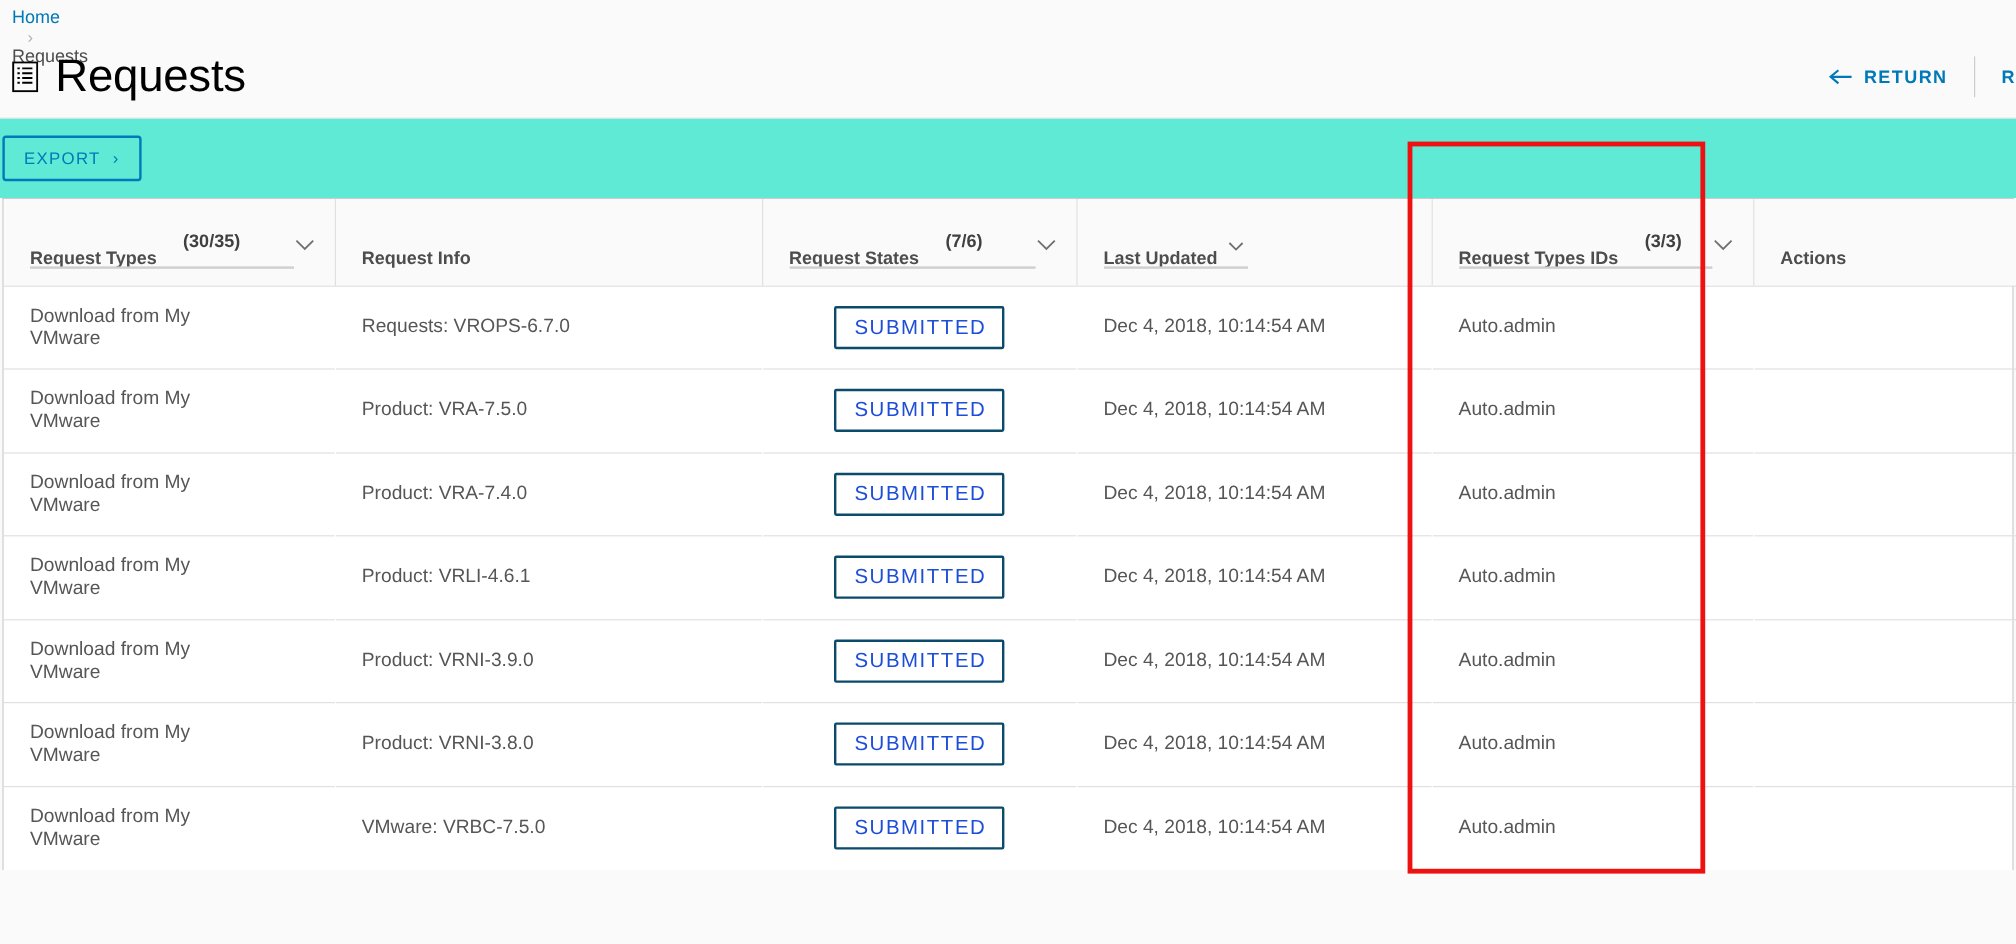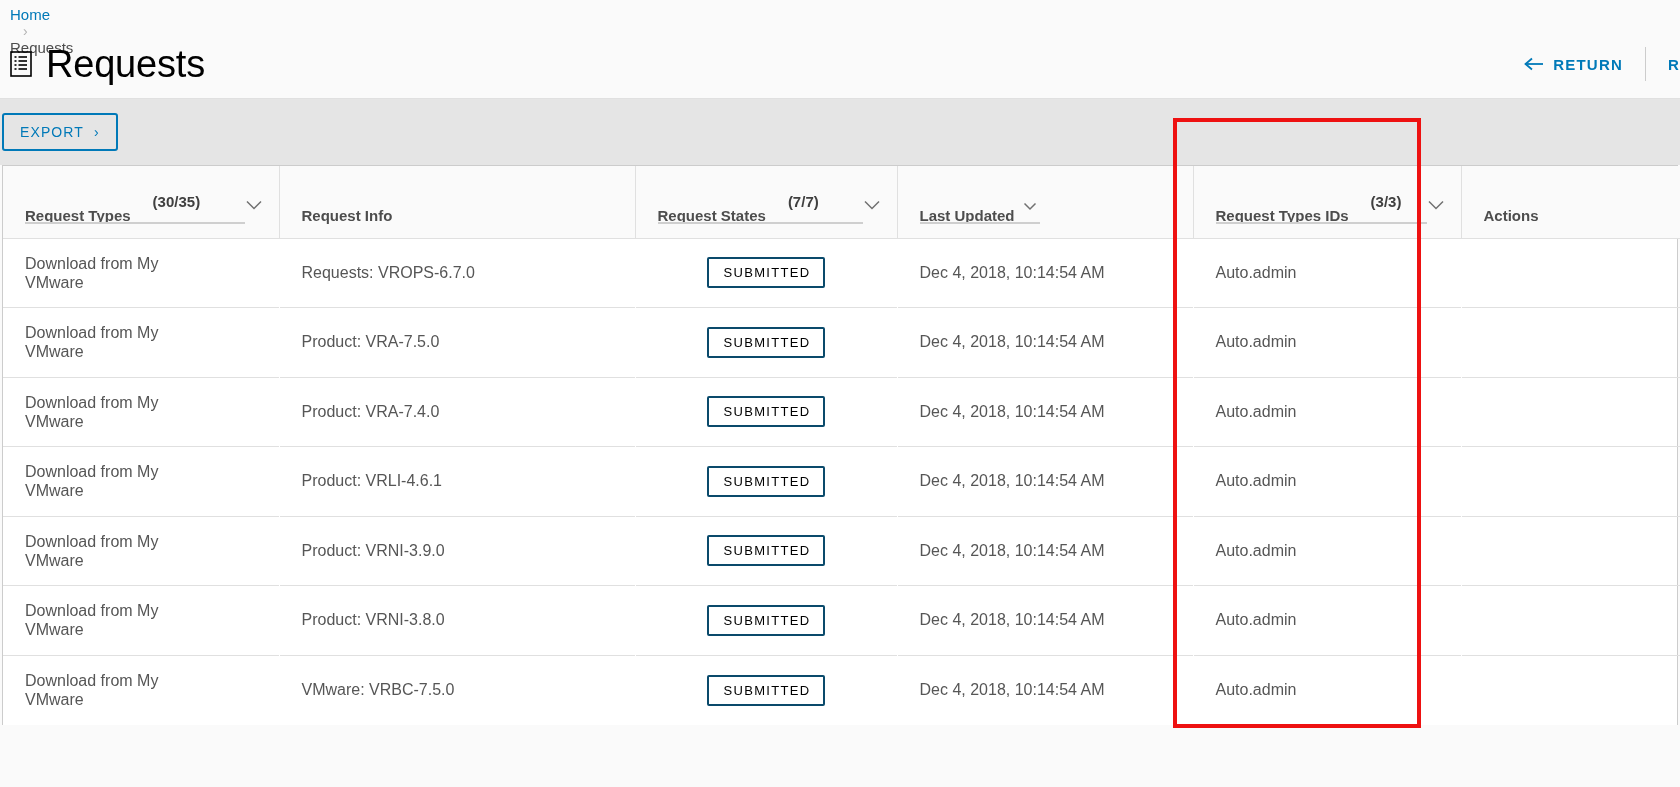--- a/index.html
+++ b/index.html
@@ -50,21 +50,21 @@
   }
   .arrow-left { width: 20px; height: 14px; flex: none; }
 
   .header-rule {
     height: 1px; background: #e0e0e0; width: 100%;
   }
 
   
   .toolbar {
     padding: 14px 0 14px 2px;
-    background: #e5e5e5;
+    background: #5eead4;
   }
   .btn-outline {
     display: inline-flex; align-items: center; gap: 10px;
     border: 2px solid #0079b8;
     color: #0079b8;
     background: transparent;
     border-radius: 3px;
     font-size: 14px; letter-spacing: 1.1px;
     padding: 9px 16px;
     cursor: pointer;
@@ -129,22 +129,22 @@
   .col-updated { width: 296px; }
   .col-user { width: 268px; }
   .col-actions { width: 222px; }
 
   .type-cell { line-height: 1.2; max-width: 170px; }
   .state-cell { text-align: center; padding-left: 0; }
 
   .badge {
     display: inline-block;
     border: 2px solid #0a4a6b;
-    color: #000000;
-    font-size: 13px;
+    color: #1d4ed8;
+    font-size: 17px;
     letter-spacing: 1.3px;
     padding: 6px 13px 6px 15px;
     border-radius: 2px;
     white-space: nowrap;
   }
 
   
   .annot-box {
     position: absolute;
     border: 4px solid #ee1111;
@@ -231,21 +231,21 @@
 
         <th>
           <div class="th-inner">
             <span class="th-label">Request Info</span>
           </div>
         </th>
 
         <th>
           <div class="th-inner">
             <span class="th-label">Request States</span>
-            <span class="th-count">(7/7)</span>
+            <span class="th-count">(7/6)</span>
           </div>
           <span class="chev-th">
             <svg viewBox="0 0 18 11" width="18" height="11">
                 <polyline points="2,2 9,9 16,2" fill="none" stroke="#707070" stroke-width="1.5"></polyline>
               </svg>
           </span>
           <span class="th-underline"></span>
         </th>
 
         <th>

